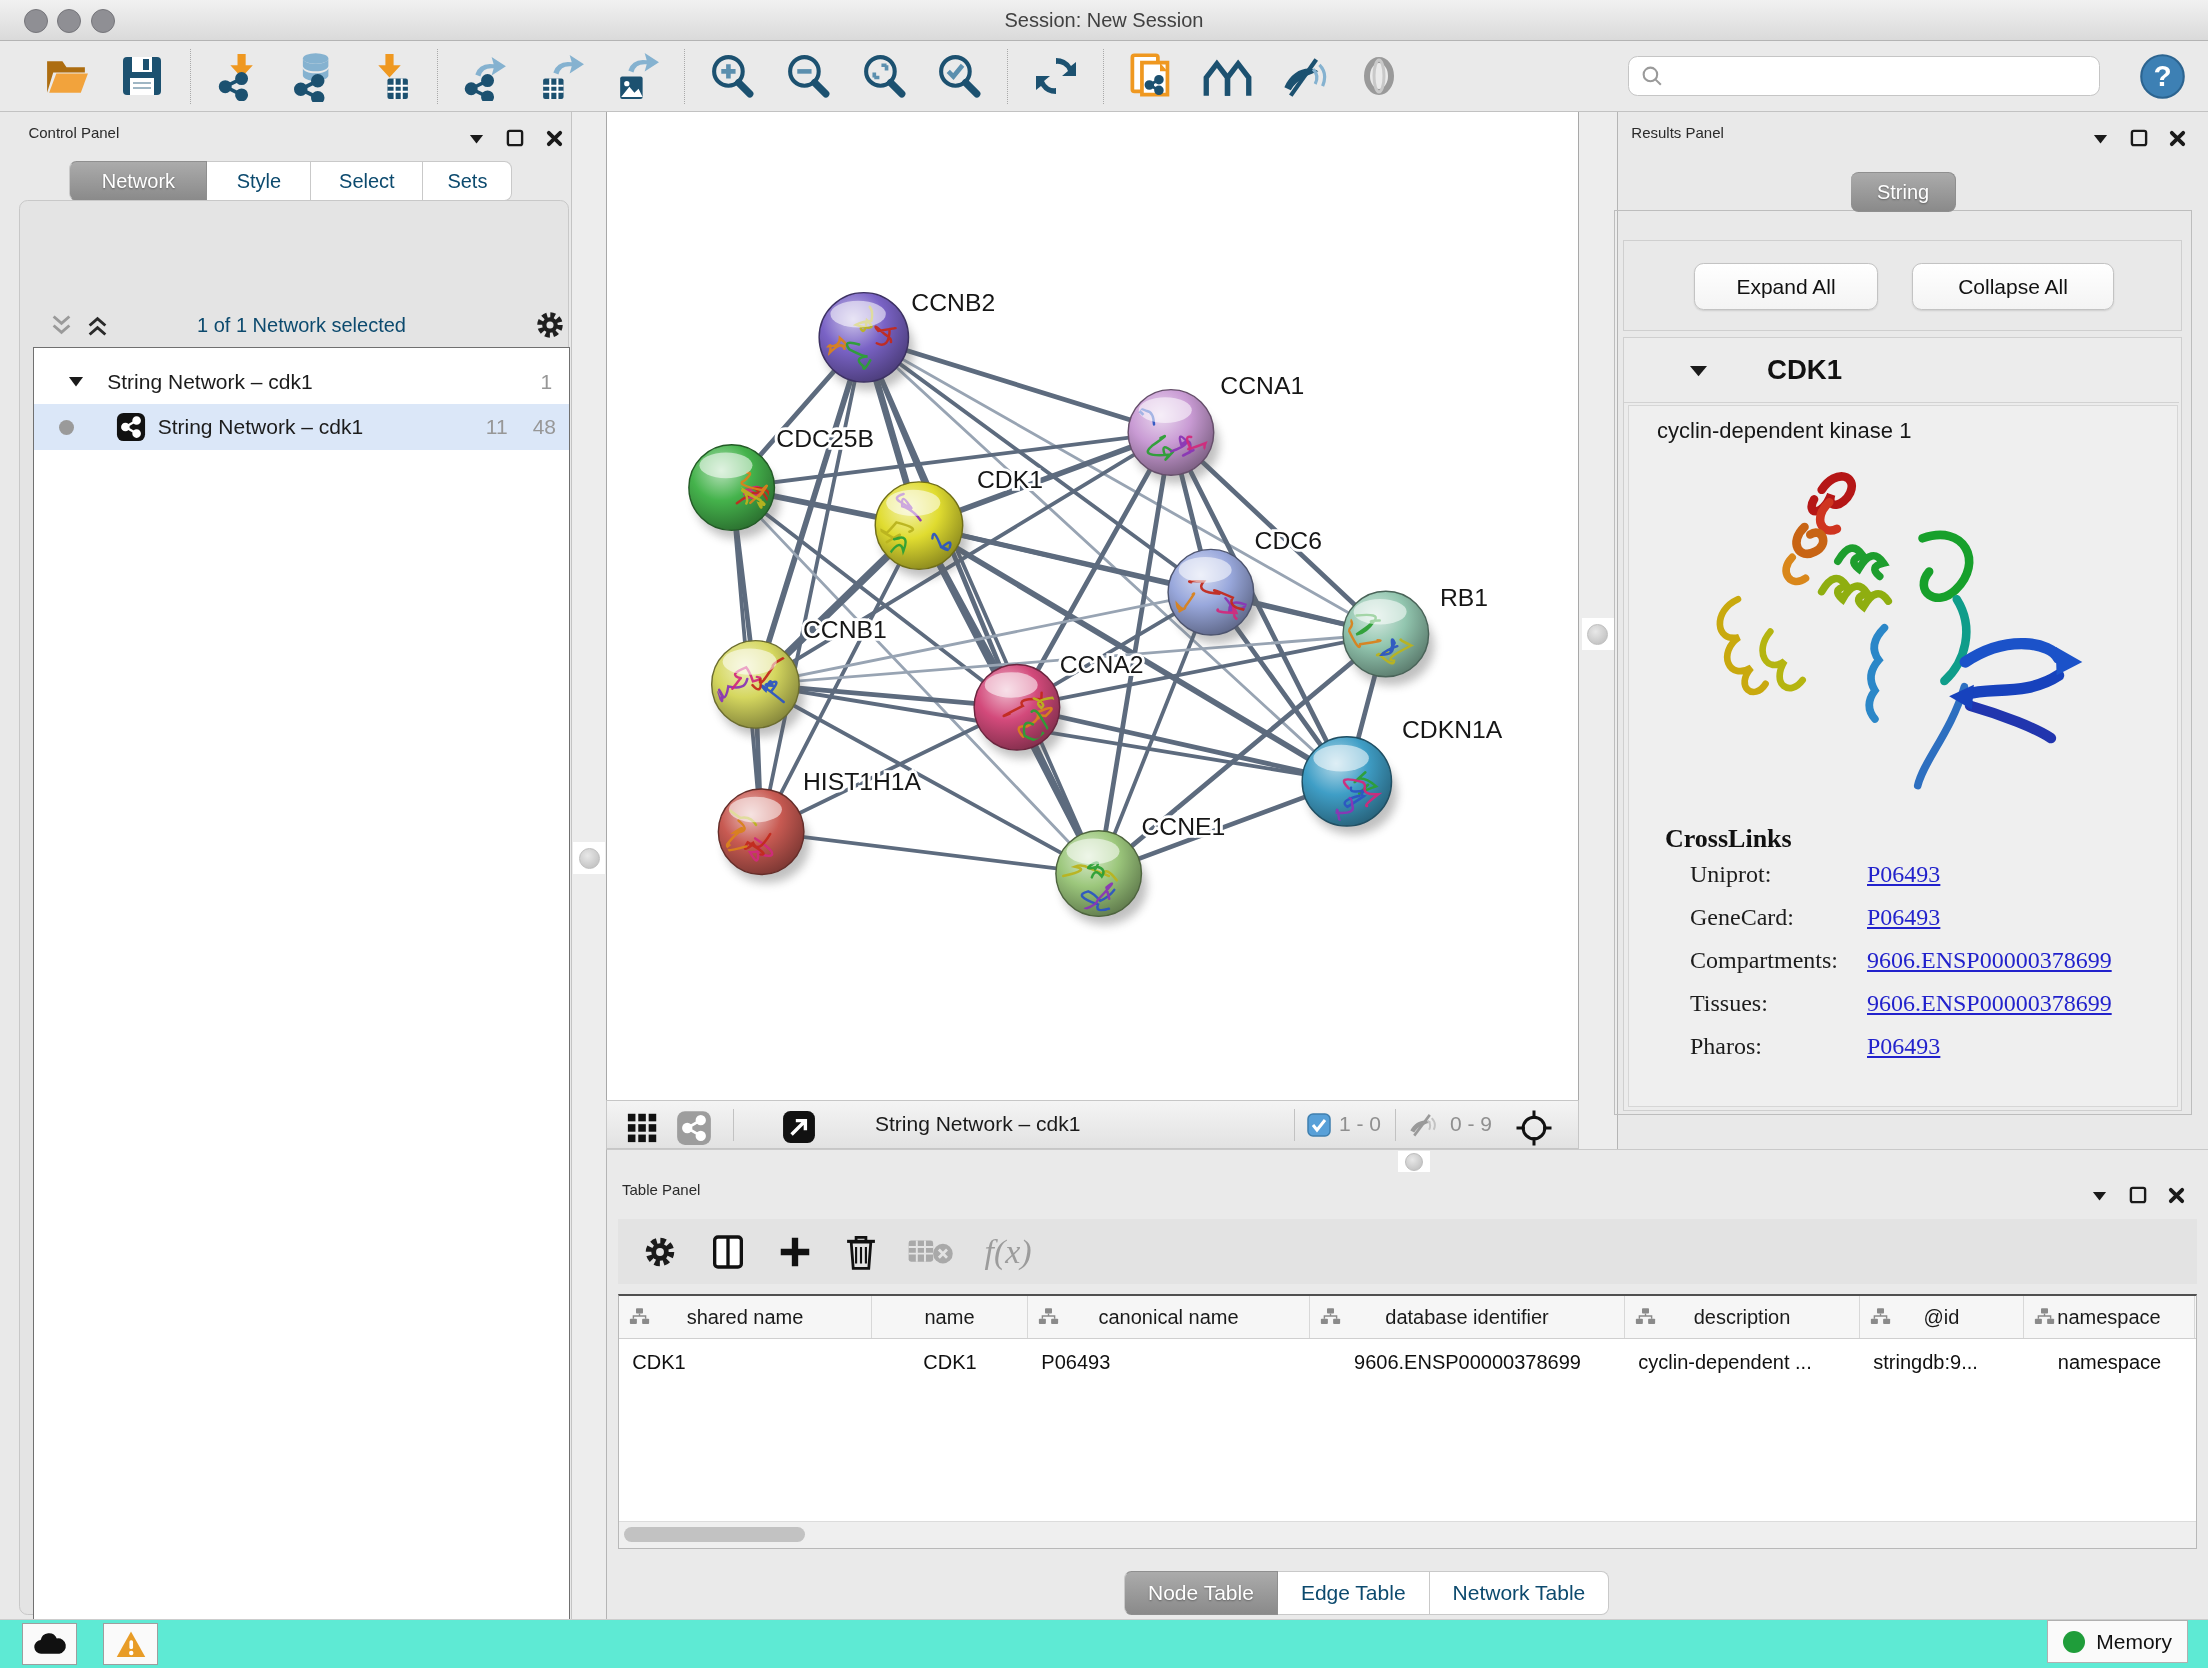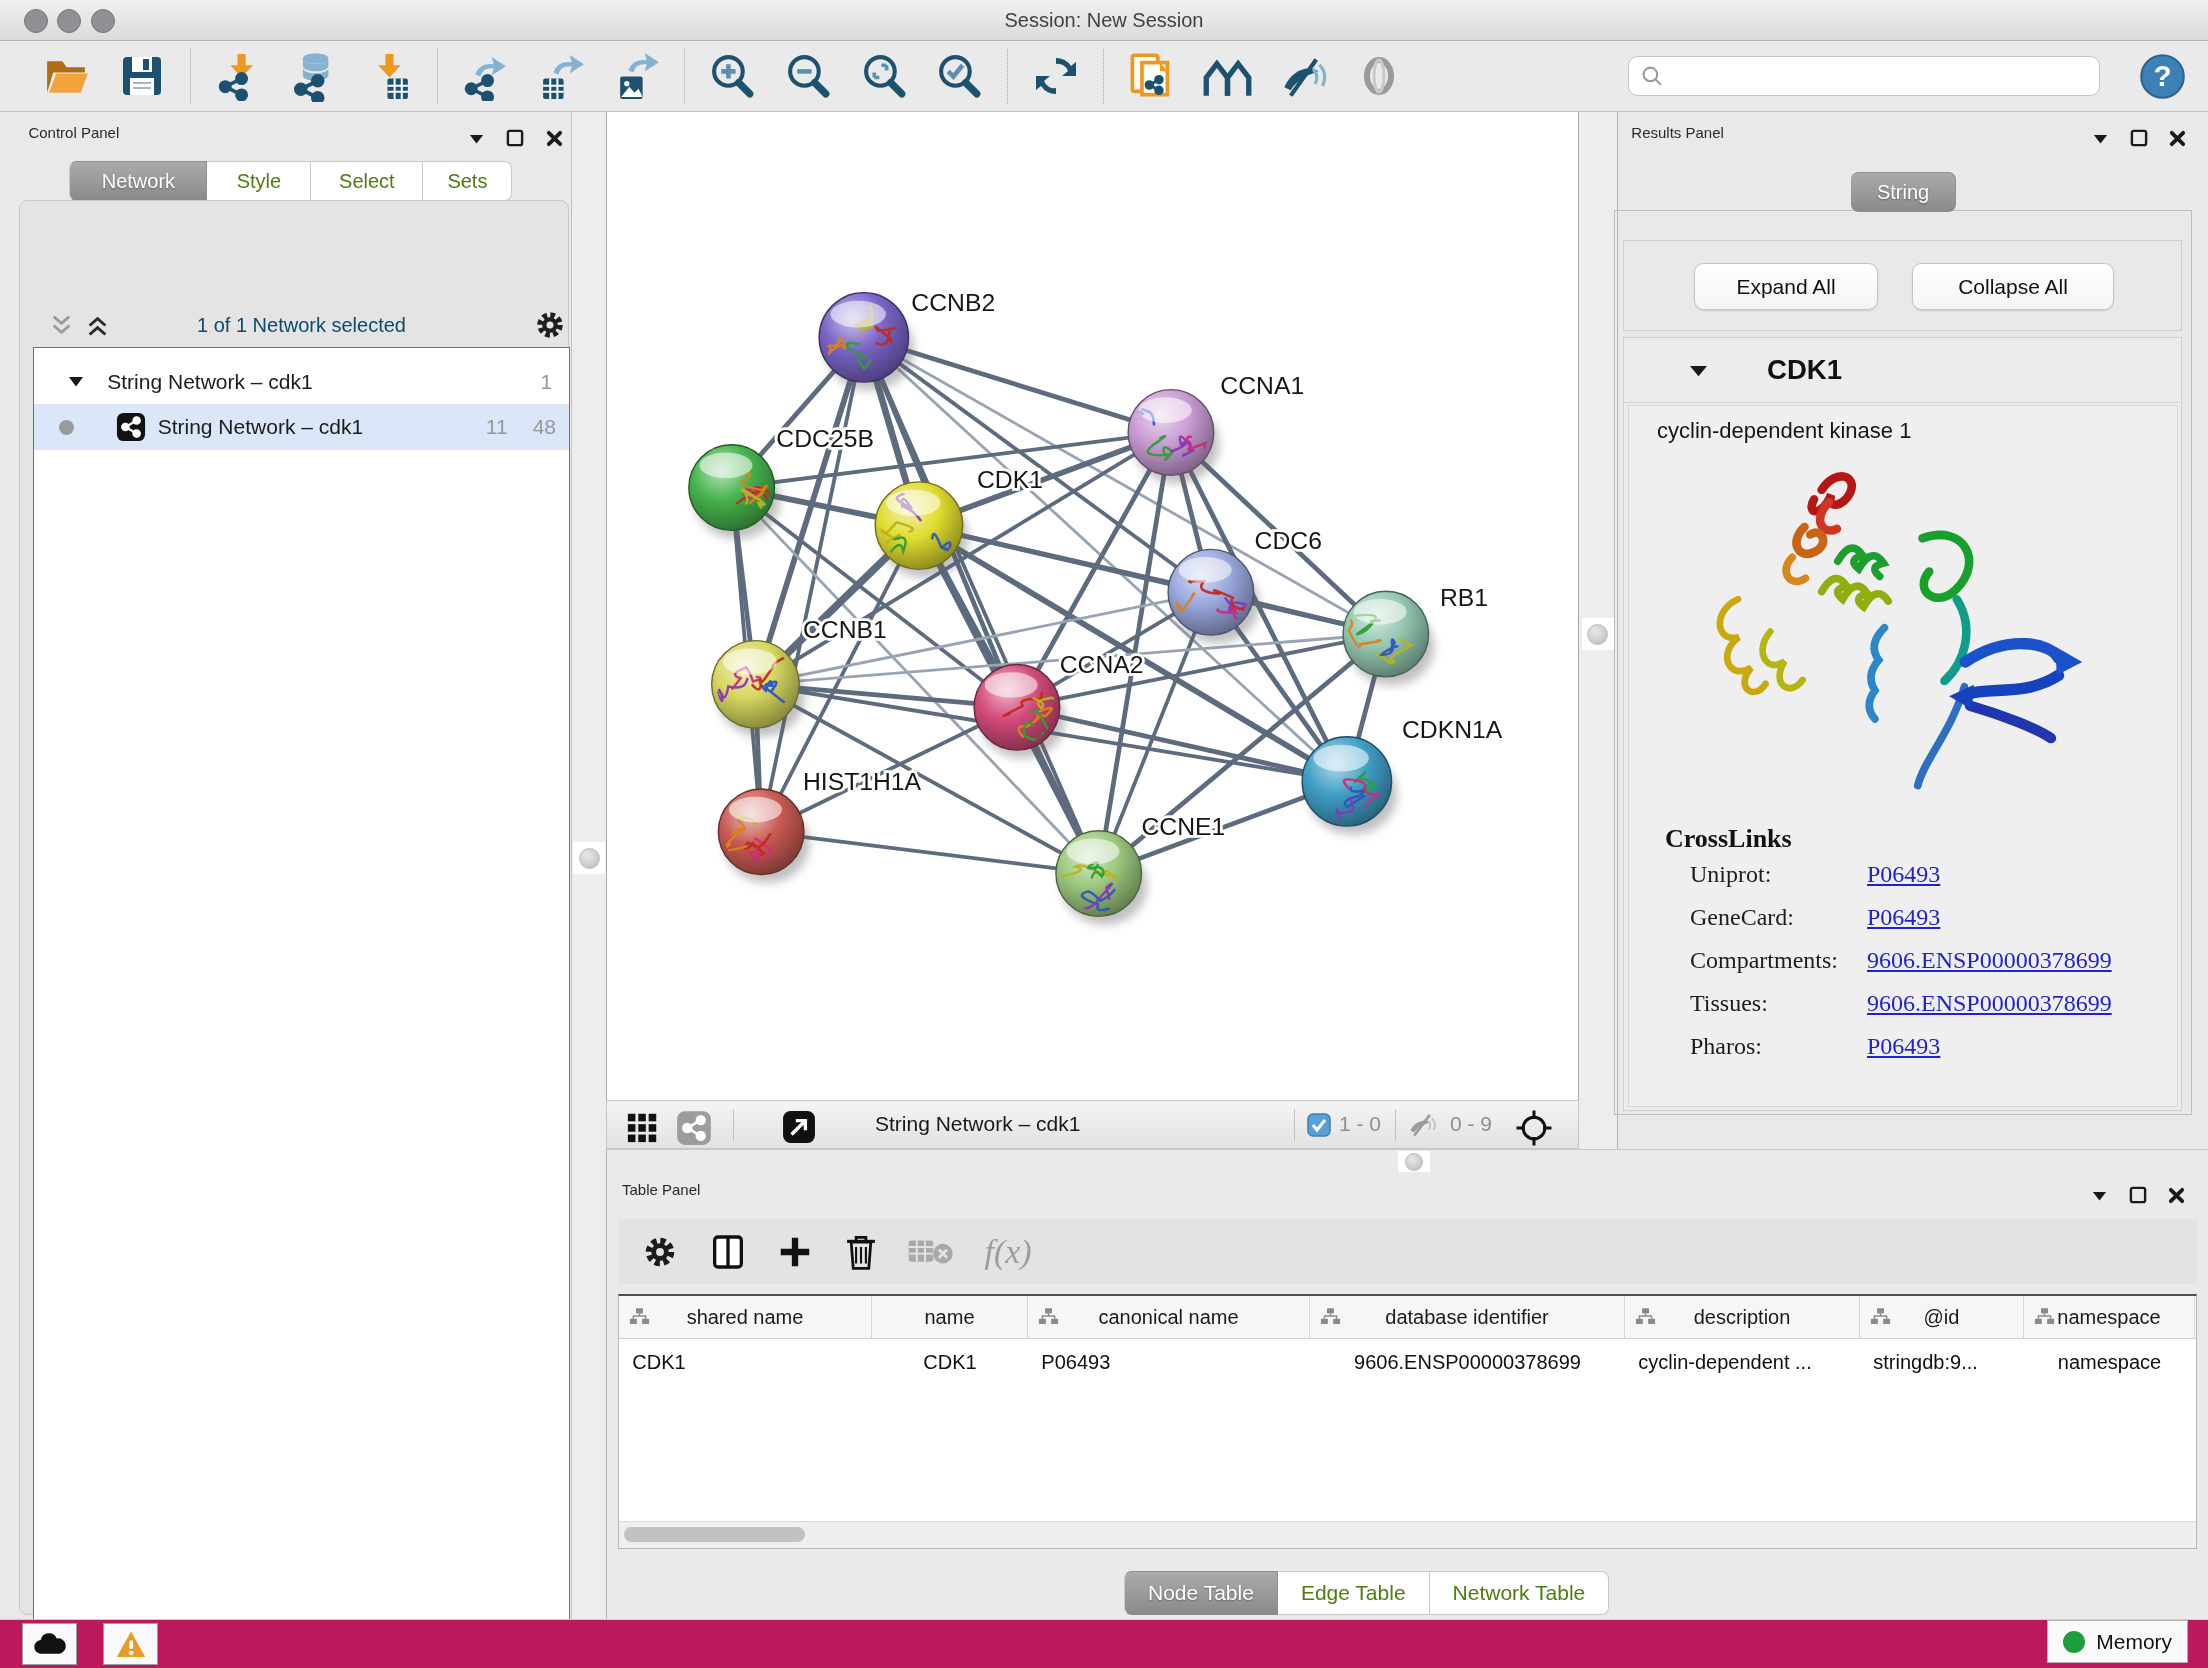--- a/index.html
+++ b/index.html
@@ -21,21 +21,21 @@
   .tsep{width:0;height:55px;border-left:1.9px dotted #a9a9a9;margin:0 9.5px;}
   .searchbox{margin-left:auto;margin-right:25px;width:472px;height:40px;background:#fff;
              border:1px solid #c5c5c5;border-radius:9.5px;display:flex;align-items:center;padding-left:11.4px;box-sizing:border-box;}
   .searchbox input{border:none;outline:none;font-size:19px;flex:1;background:transparent;font-family:inherit;}
   
   .panel-title{font-size:15px;color:#2a2a2a;}
   .pc-icons{display:flex;align-items:center;gap:17px;}
   .pc-btn{background:none;border:none;padding:1.9px;cursor:pointer;display:flex;align-items:center;}
   
   .segbar{display:flex;}
-  .seg-tab{background:#fff;color:#4d7c0f;display:flex;align-items:center;justify-content:center;
+  .seg-tab{background:#fff;color:#0c4a6e;display:flex;align-items:center;justify-content:center;
            font-size:20px;border:1px solid #c9c9c9;border-left:none;padding:0 23px;height:40px;
            box-sizing:border-box;cursor:pointer;white-space:nowrap;}
   .seg-tab:first-child{border-left:1px solid #c9c9c9;border-radius:7.6px 0 0 7.6px;}
   .seg-tab:last-child{border-radius:0 7.6px 7.6px 0;}
   .seg-sel{background:linear-gradient(#ababab,#8a8a8a);color:#fff;text-shadow:0 1px 1.9px rgba(0,0,0,.35);
            border-color:#8f8f8f;}
   
   .control-panel{left:11.4px;top:112px;width:559px;height:1507px;background:#e9e9e9;}
   .cp-contentbox{position:absolute;left:7.6px;top:88px;width:548px;height:1413px;background:#e4e4e4;
                  border:1px solid #c8c8c8;border-radius:8.6px;}
@@ -90,21 +90,21 @@
       border-right:1px solid #d8d8d8;box-sizing:border-box;flex-shrink:0;overflow:hidden;cursor:pointer;}
   .th-icon{position:absolute;left:9.5px;top:11.4px;}
   .tbl-row{display:flex;height:46px;background:#fff;}
   .td{display:flex;align-items:center;font-size:20px;color:#101010;box-sizing:border-box;
       padding:0 13.3px;flex-shrink:0;overflow:hidden;white-space:nowrap;cursor:default;}
   .tbl-scroll{position:absolute;left:0;bottom:0;width:100%;height:26px;background:#efefef;border-top:1px solid #dcdcdc;}
   .tbl-thumb{position:absolute;left:4.8px;top:4.8px;width:181px;height:15px;border-radius:7.6px;background:#c2c2c2;}
   .tp-tabs{position:absolute;left:1124px;top:1571px;height:44px;}
   .tp-tabs .seg-tab{height:44px;font-size:21px;}
   
-  .statusbar{left:0;top:1619px;width:2208px;height:49px;background:#be185d;border-top:1px solid #cdcdcd;}
+  .statusbar{left:0;top:1619px;width:2208px;height:49px;background:#5eead4;border-top:1px solid #cdcdcd;}
   .sb-btn{position:absolute;top:2.9px;width:55px;height:42px;background:#fafafa;border:1.9px solid #9e9e9e;
           display:flex;align-items:center;justify-content:center;cursor:pointer;box-sizing:border-box;}
   .memory-btn{position:absolute;left:2047px;top:0px;width:141px;height:43px;background:#fafafa;
               border:1px solid #b0b0b0;display:flex;align-items:center;justify-content:center;gap:11.4px;
               font-size:21px;color:#111;cursor:pointer;box-sizing:border-box;}
   .mem-dot{width:22px;height:22px;border-radius:50%;}
 </style>
 </head>
 <body>
 

